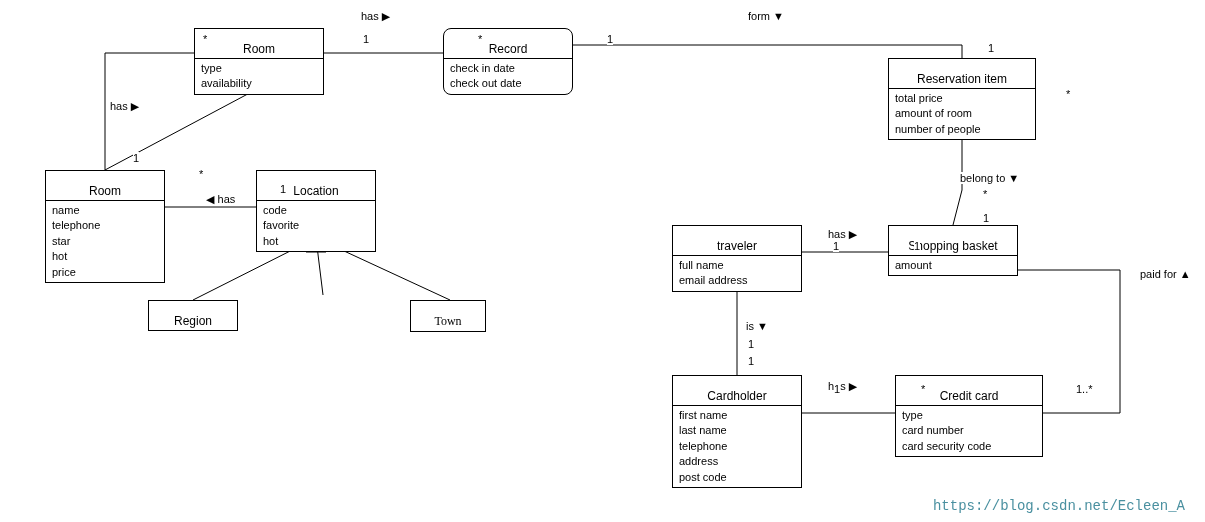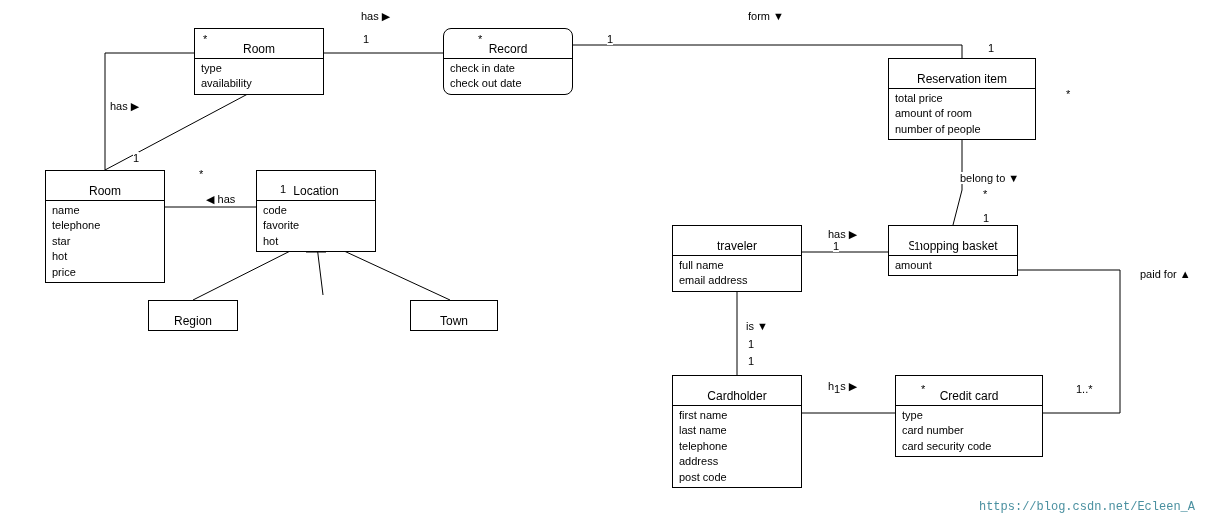--- a/index.html
+++ b/index.html
@@ -55,22 +55,22 @@
       position: absolute;
       top: 0; left: 0;
       width: 1205px;
       height: 522px;
       pointer-events: none;
     }
 
     .watermark {
       position: absolute;
       bottom: 8px;
-      right: 10px;
-      font-size: 12px;
+      right: 20px;
+      font-size: 14px;
       color: #4a90a0;
       font-family: 'Courier New', monospace;
     }
   </style>
 </head>
 <body>
 
 <div class="diagram-container">
 
   <svg class="lines">
@@ -141,21 +141,21 @@
       <div>favorite</div>
       <div>hot</div>
     </div>
   </div>
 
   <div class="uml-box no-attrs" style="left:148px; top:300px; width:90px;">
     <div class="title">Region</div>
   </div>
 
 
-  <div class="uml-box no-attrs" style="left:410px; top:300px; width:88px;">
+  <div class="uml-box no-attrs" style="left:410px; top:300px; width:76px;font-family:Liberation Serif, serif;">
     <div class="title">Town</div>
   </div>
 
   <div class="uml-box" style="left:888px; top:58px; width:148px;">
     <div class="title">Reservation item</div>
     <div class="attrs">
       <div>total price</div>
       <div>amount of room</div>
       <div>number of people</div>
     </div>

